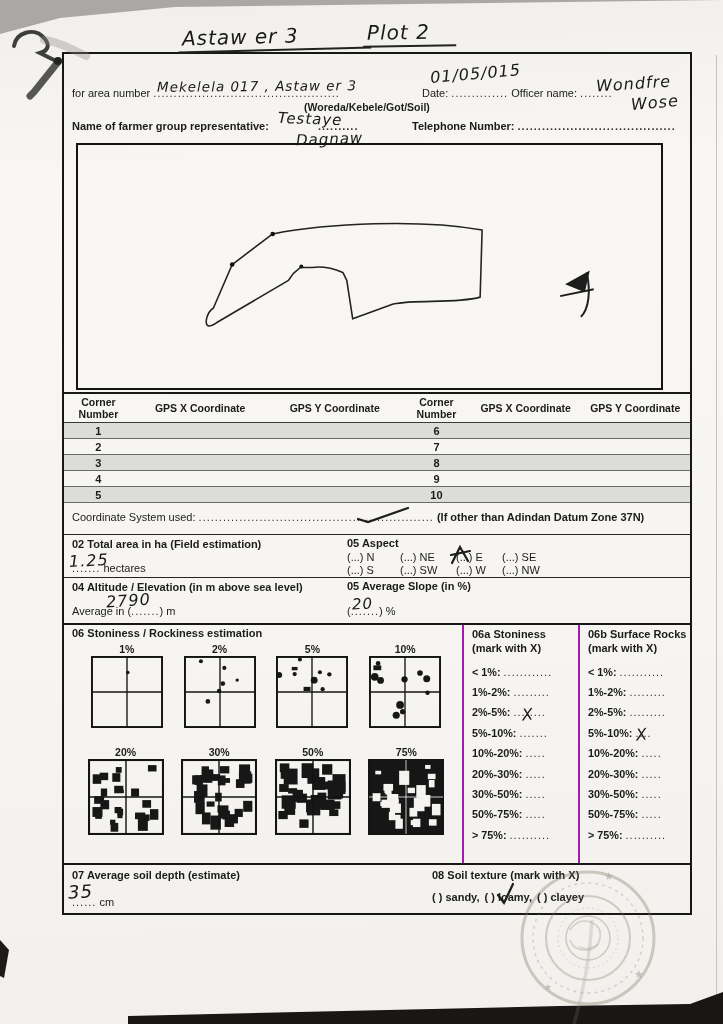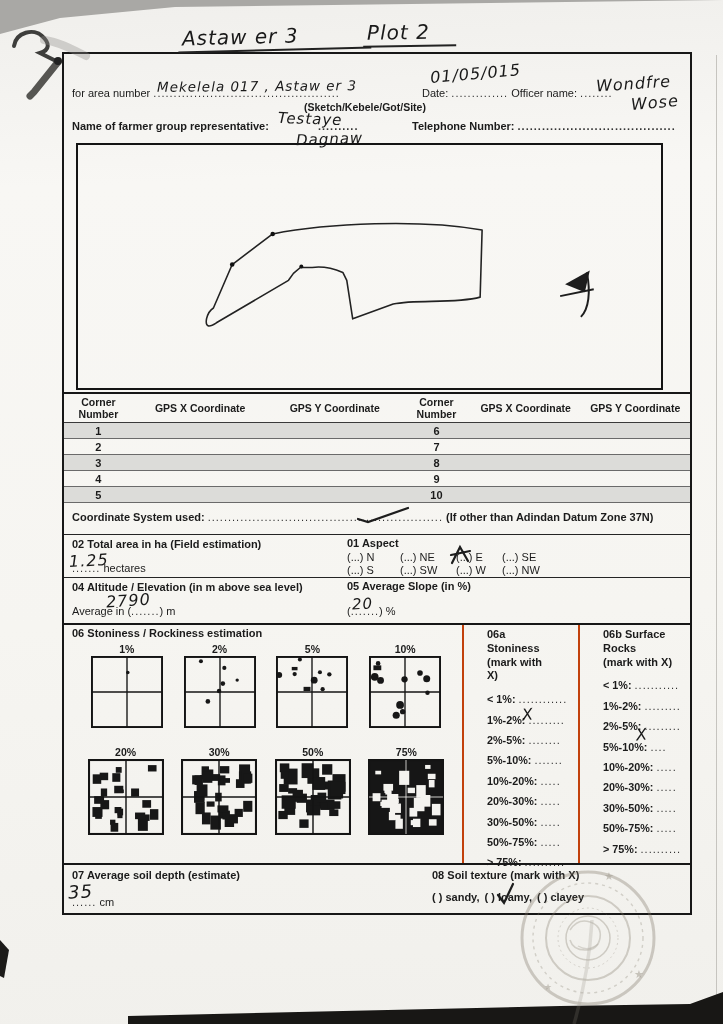--- a/index.html
+++ b/index.html
@@ -69,21 +69,21 @@
   .halfL{position:absolute;left:8px;top:3px}
   .halfR{position:absolute;left:283px;top:2px}
   .aspect-grid{position:absolute;left:283px;top:16px;width:255px;display:grid;grid-template-columns:53px 56px 46px 56px;row-gap:1px;font-size:11px}
   .underval{position:absolute;font-size:11px}
   
   .s06{height:240px}
   .s06 .patwrap{position:absolute;left:6px;top:18px;width:392px}
   .patrow{display:flex;justify-content:space-evenly;margin-bottom:14px}
   .pat{margin:0;text-align:center}
   .pat-label{font-size:10.5px;font-weight:bold;margin-bottom:1px}
-  .colbox{position:absolute;top:0;bottom:0;border-left:2px solid #c2410c;padding:3px 23px;box-sizing:border-box}
+  .colbox{position:absolute;top:0;bottom:0;border-left:2px solid #a21caf;padding:3px 8px;box-sizing:border-box}
   .colA{left:398px;width:116px}
   .colB{left:514px;width:130px}
   .colbox .ct{font-size:11px;font-weight:bold;line-height:1.25}
   .rrow{font-size:10.8px;font-weight:bold;line-height:20.4px;white-space:nowrap}
   .rrow .dots{font-weight:normal}
   .xmark{font-size:16px;transform:rotate(-6deg)}
   
   .r78{height:50px}
   .s08line{position:absolute;left:368px;top:26px;display:flex;gap:5px;font-size:11px;font-weight:bold}
   
@@ -108,21 +108,21 @@
 
 <div class="form">
 
   <div class="sec hdr">
 
     <div class="area-line">
       <span>for area number</span>
       <span class="dots">..............................................</span>
     </div>
     <span class="hw" style="left:93px;top:24px;font-size:13.5px;transform:rotate(-0.5deg)">Mekelela 017 , Astaw er 3</span>
-    <div class="area-hint">(Sketch/Kebele/Got/Site)</div>
+    <div class="area-hint">(Woreda/Kebele/Got/Soil)</div>
 
     <div class="date-line">
       <span>Date:</span>
       <span class="dots">..............</span>
       <span>Officer name:</span>
       <span class="dots">........</span>
     </div>
     <span class="hw" style="left:366px;top:10px;font-size:16px;transform:rotate(-5deg)">01/05/015</span>
     <span class="hw" style="left:532px;top:20px;font-size:16px;transform:rotate(-4deg)">Wondfre</span>
     <span class="hw" style="left:567px;top:39px;font-size:16px;transform:rotate(-5deg)">Wose</span>
@@ -215,37 +215,37 @@
           <td></td>
           <td></td>
         <td>10</td>
           <td></td>
           <td></td>
       </tr>
     </tbody>
   </table>
 
   <div class="sec coordsys">
-    <span class="lbl" style="font-weight:700">Coordinate System used:</span>
+    <span class="lbl" style="font-weight:400">Coordinate System used:</span>
     <span class="dots">..........................................................</span>
     <span class="lbl">(If other than Adindan Datum Zone 37N)</span>
     <svg style="position:absolute;left:290px;top:0" width="60" height="22">
       <path class="check" d="M4,16 L14,19 L54,5"></path>
     </svg>
   </div>
 
   <div class="sec r23 b-top">
     <div class="halfL lbl">02 Total area in ha (Field estimation)</div>
     <div class="underval" style="left:8px;top:27px">
       <span class="dots">.......</span>
       <span class="txt">hectares</span>
     </div>
     <span class="hw" style="left:5px;top:16px;font-size:16px;transform:rotate(-3deg)">1.25</span>
 
-    <div class="halfR lbl">01 Aspect</div>
+    <div class="halfR lbl">05 Aspect</div>
     <div class="aspect-grid">
       <span>(...) N</span>
       <span>(...) NE</span>
       <span>(...) E</span>
       <span>(...) SE</span>
       <span>(...) S</span>
       <span>(...) SW</span>
       <span>(...) W</span>
       <span>(...) NW</span>
     </div>

